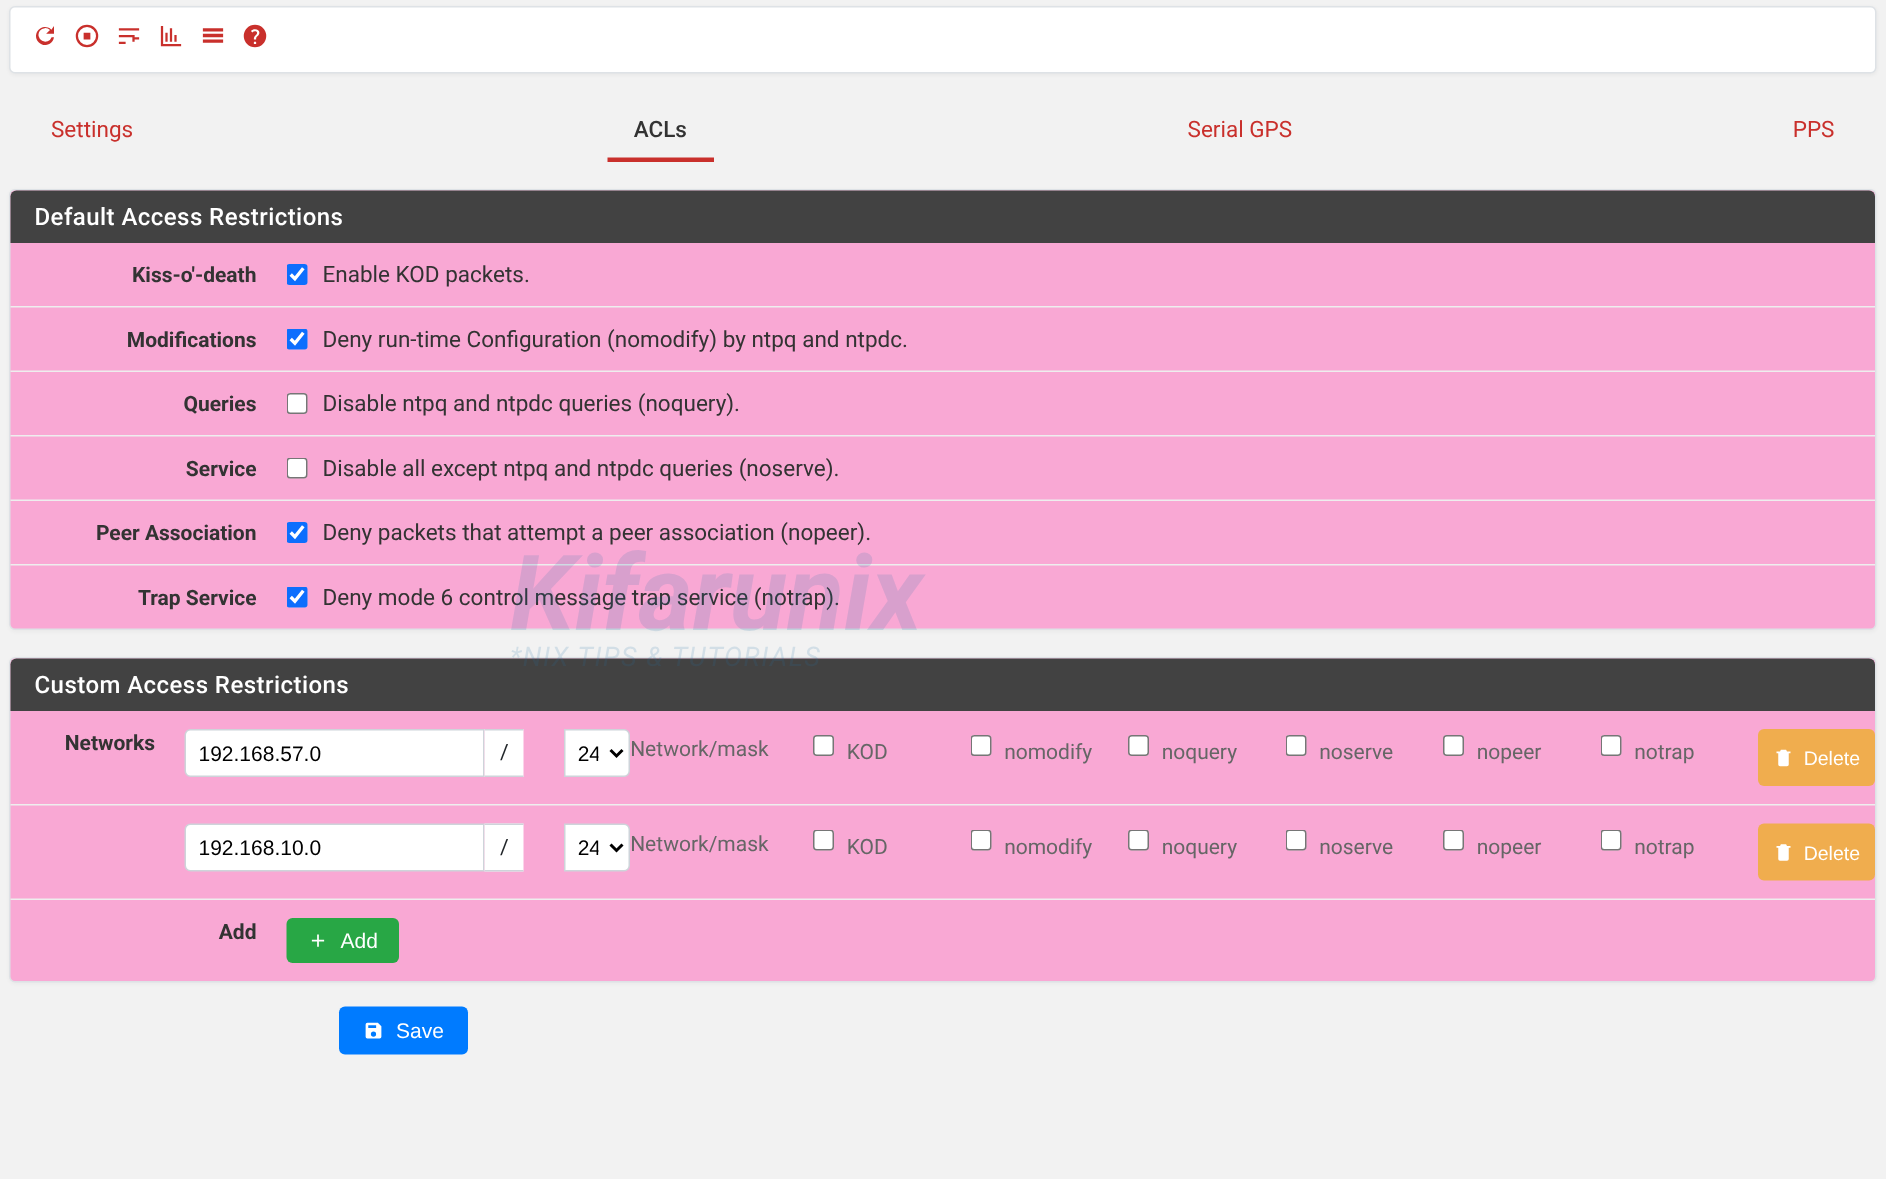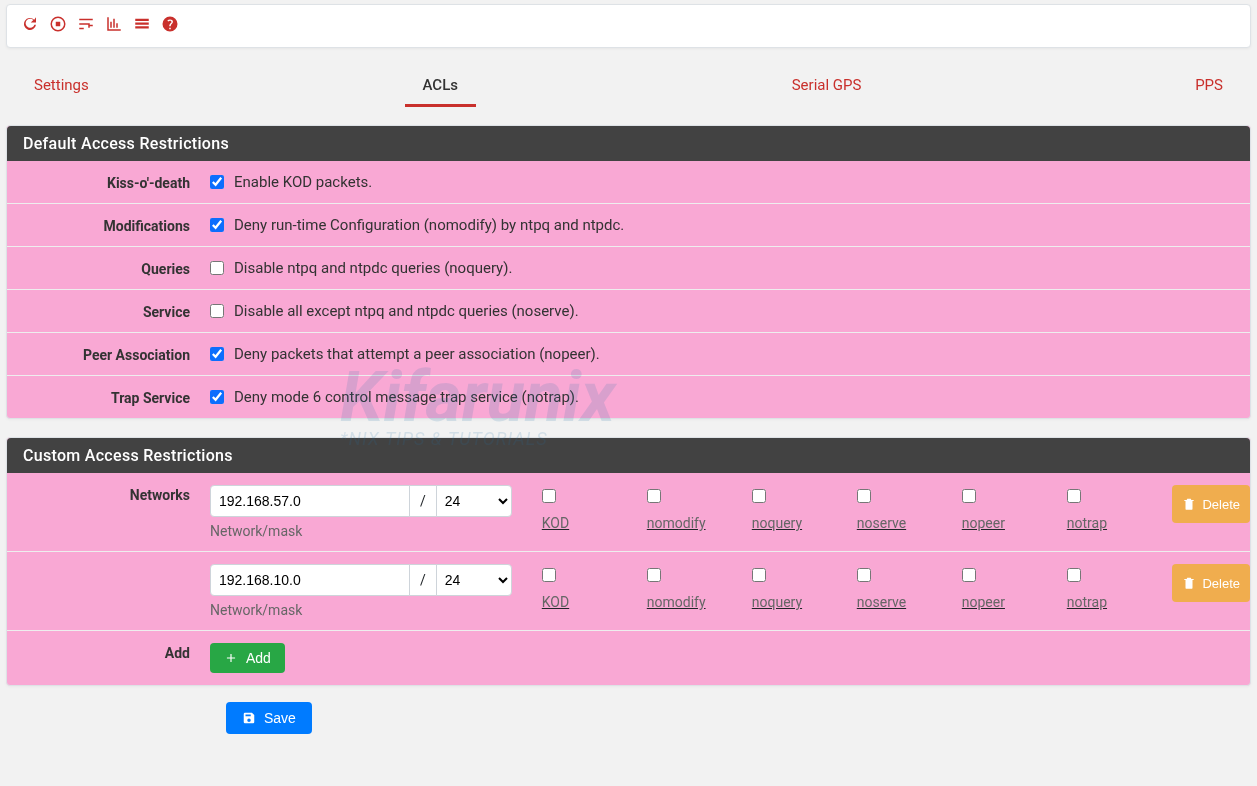--- a/index.html
+++ b/index.html
@@ -67,21 +67,21 @@
   letter-spacing: 0.3px;
 }
 .form-row {
   display: flex;
   border-bottom: 1px solid #eee;
   padding: 12px 0;
   align-items: flex-start;
 }
 .form-row:last-child { border-bottom: none; }
 .form-label {
-  width: 203px;
+  width: 184px;
   text-align: right;
   padding-right: 20px;
   font-weight: 700;
   color: #333;
   font-size: 14px;
   padding-top: 2px;
 }
 .form-control-area {
   flex: 1;
   display: flex;
@@ -130,45 +130,44 @@
   background: #fff;
   display: flex;
   align-items: center;
 }
 .mask-select {
   border: 1px solid #ced4da;
   padding: 5px 4px;
   font-size: 14px;
   border-radius: 0 4px 4px 0;
   height: 32px;
-  width: 76px;
+  width: 44px;
   background: #fff;
+  margin-left: 27px;
 }
 .helptext {
   color: #666;
   font-size: 14px;
   margin-top: 6px;
 }
 .network-controls {
   display: flex;
-  flex-direction: column;
 }
 .check-cols {
   display: flex;
   gap: 0;
   margin-left: 30px;
   flex: 1;
 }
 .check-col {
   width: 105px;
   display: flex;
-  flex-direction: column;
+  flex-direction: row;
   gap: 8px;
   padding-top: 4px;
-  text-decoration: underline;
 }
 .check-col-label {
   color: #666;
   font-size: 14px;
   margin-top: 4px;
 }
 .delete-btn {
   background: #f0ad4e;
   color: #fff;
   border: none;

